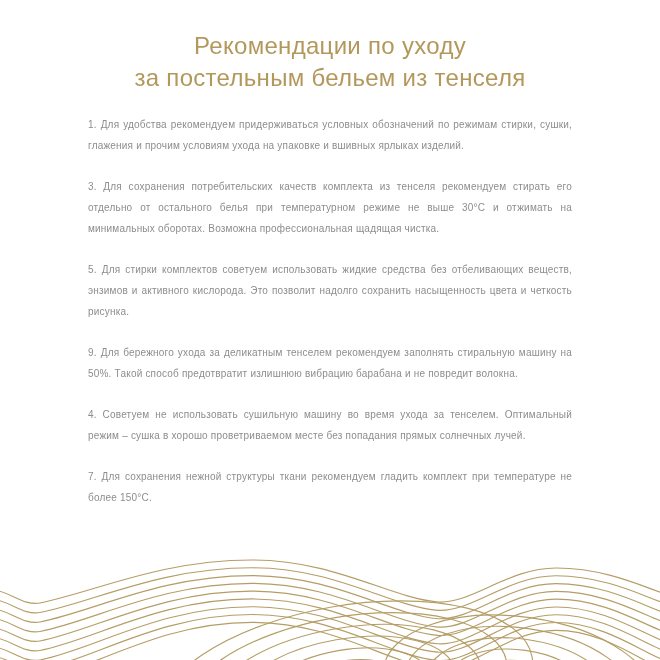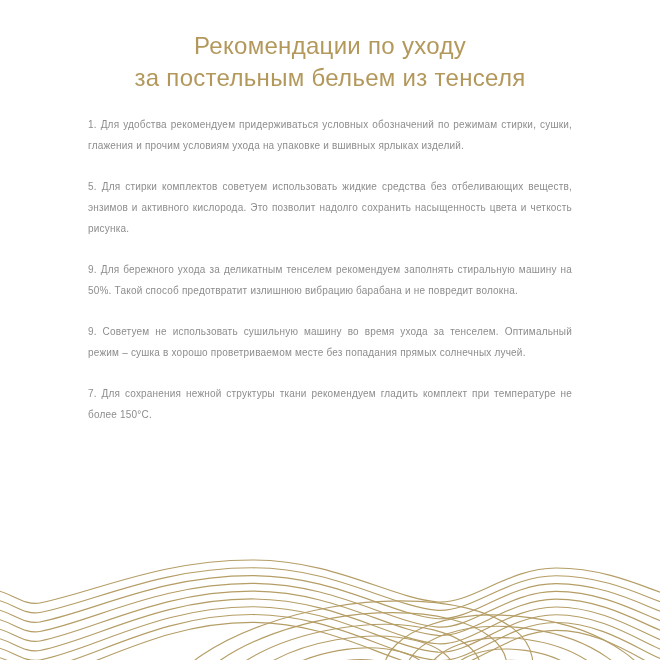--- a/index.html
+++ b/index.html
@@ -53,23 +53,24 @@
 <body style="--title: #b3985c; --body-text: #8d8d8d; --decoration: #b59e66; --background: #ffffff;">
 
 <div class="card">
   <div class="content">
     <h1 class="page-title">
       <span class="title-line">Рекомендации по уходу</span>
       <span class="title-line">за постельным бельем из тенселя</span>
     </h1>
     <div class="paragraphs">
       <p>1. Для удобства рекомендуем придерживаться условных обозначений по режимам стирки, сушки, глажения и прочим условиям ухода на упаковке и вшивных ярлыках изделий.</p>
+      <p>3. Для сохранения потребительских качеств комплекта из тенселя рекомендуем стирать его отдельно от остального белья при температурном режиме не выше 30°С и отжимать на минимальных оборотах. Возможна профессиональная щадящая чистка.</p>
       <p>5. Для стирки комплектов советуем использовать жидкие средства без отбеливающих веществ, энзимов и активного кислорода. Это позволит надолго сохранить насыщенность цвета и четкость рисунка.</p>
       <p>9. Для бережного ухода за деликатным тенселем рекомендуем заполнять стиральную машину на 50%. Такой способ предотвратит излишнюю вибрацию барабана и не повредит волокна.</p>
-      <p>9. Советуем не использовать сушильную машину во время ухода за тенселем. Оптимальный режим – сушка в хорошо проветриваемом месте без попадания прямых солнечных лучей.</p>
+      <p>4. Советуем не использовать сушильную машину во время ухода за тенселем. Оптимальный режим – сушка в хорошо проветриваемом месте без попадания прямых солнечных лучей.</p>
       <p>7. Для сохранения нежной структуры ткани рекомендуем гладить комплект при температуре не более 150°С.</p>
     </div>
   </div>
   <svg class="decoration" viewBox="0 0 660 120" preserveAspectRatio="none" aria-hidden="true">
     <g id="contour-group" fill="none" stroke-linecap="round" stroke-linejoin="round" stroke="#b59e66" stroke-width="1.15">
         <path d="M -5 50 C 12 53, 24 66, 40 63 C 95 52, 160 20, 252 20 C 335 20, 390 58, 438 62 C 472 64, 508 28, 556 28 C 604 28, 642 46, 665 54"></path>
         <path d="M -5 59.5 C 12 62.5, 24 75.5, 40 72.5 C 95 61.5, 160 27.79, 252 27.79 C 335 27.79, 390 66.36, 438 70.36 C 472 72.36, 508 35.79, 556 35.79 C 604 35.79, 642 55.5, 665 63.5"></path>
         <path d="M -5 69 C 12 72, 24 85, 40 82 C 95 71, 160 35.58, 252 35.58 C 335 35.58, 390 74.72, 438 78.72 C 472 80.72, 508 43.58, 556 43.58 C 604 43.58, 642 65, 665 73"></path>
         <path d="M -5 78.5 C 12 81.5, 24 94.5, 40 91.5 C 95 80.5, 160 43.37, 252 43.37 C 335 43.37, 390 83.08, 438 87.08 C 472 89.08, 508 51.37, 556 51.37 C 604 51.37, 642 74.5, 665 82.5"></path>
         <path d="M -5 88 C 12 91, 24 104, 40 101 C 95 90, 160 51.16, 252 51.16 C 335 51.16, 390 91.44, 438 95.44 C 472 97.44, 508 59.16, 556 59.16 C 604 59.16, 642 84, 665 92"></path>

